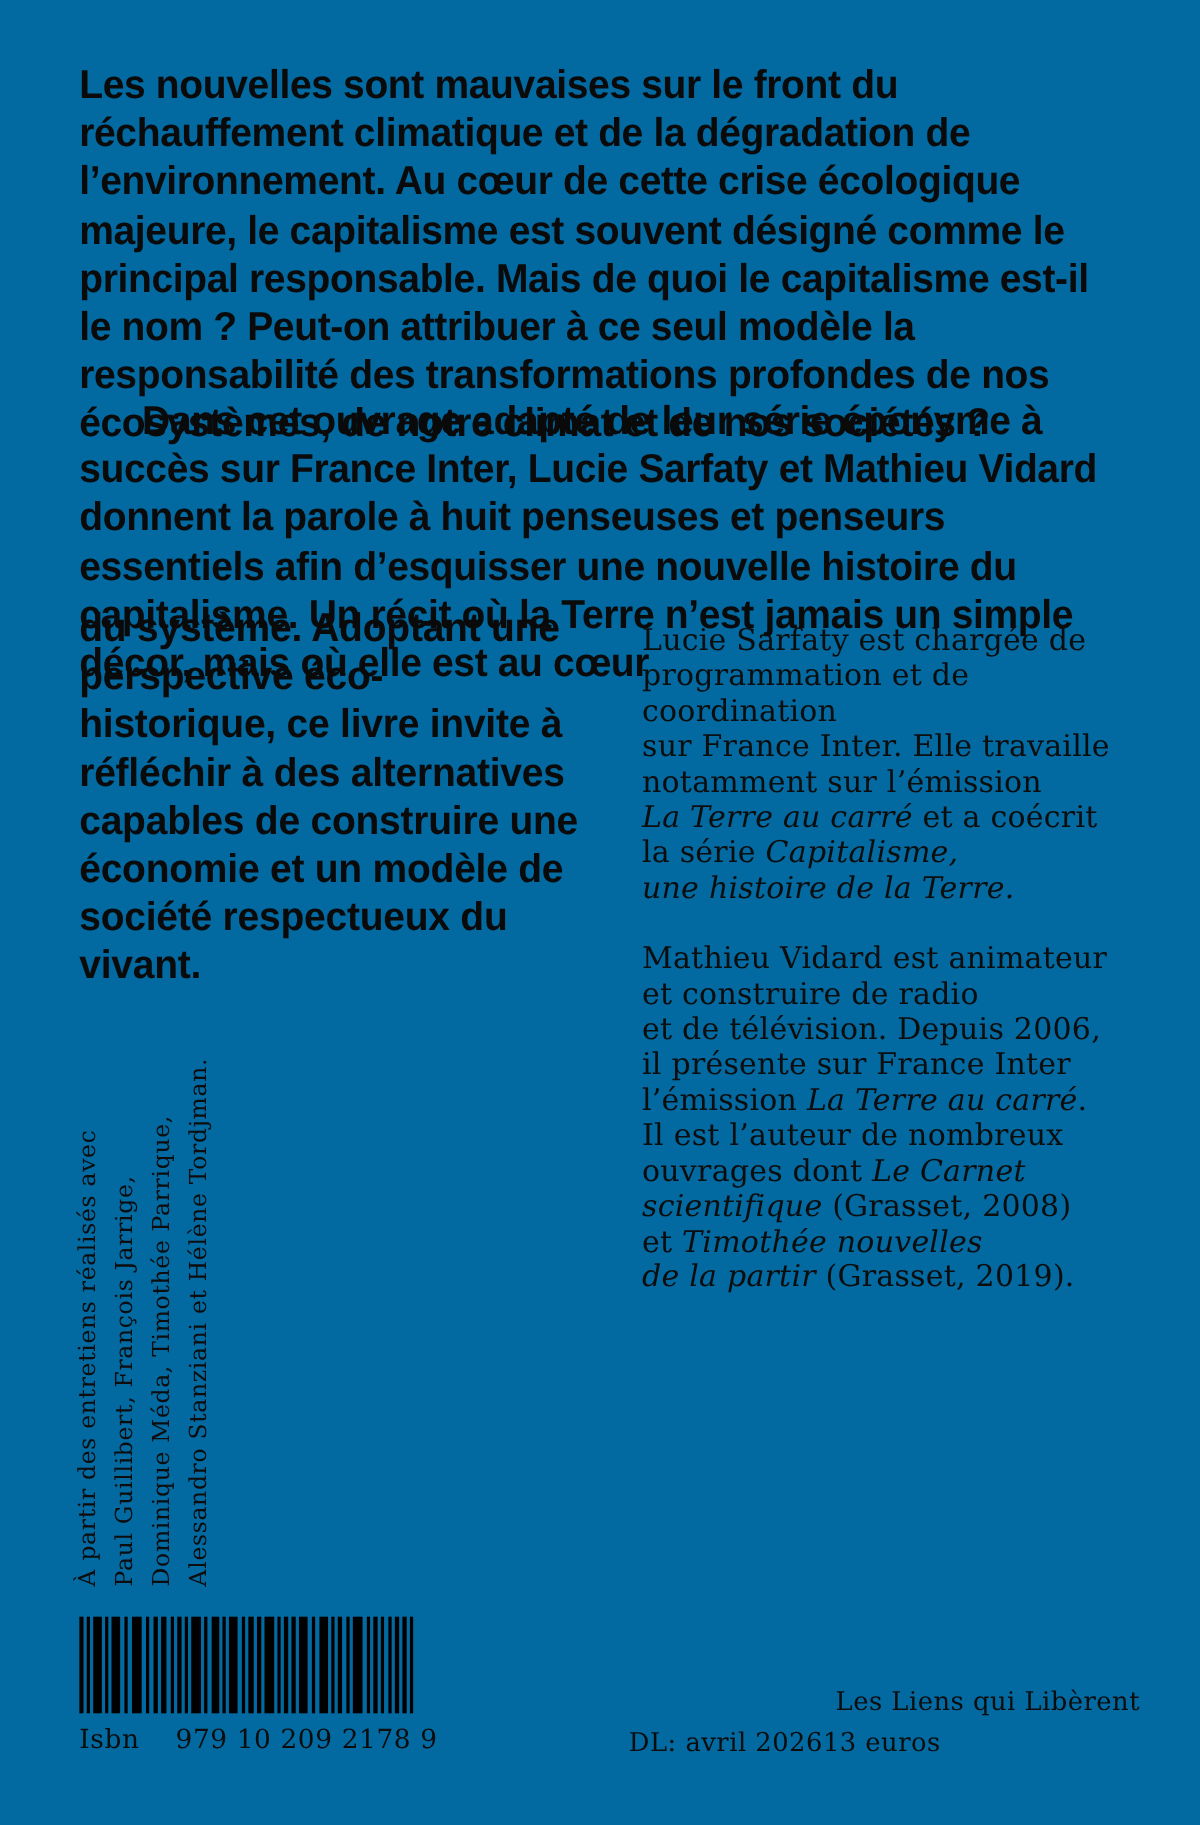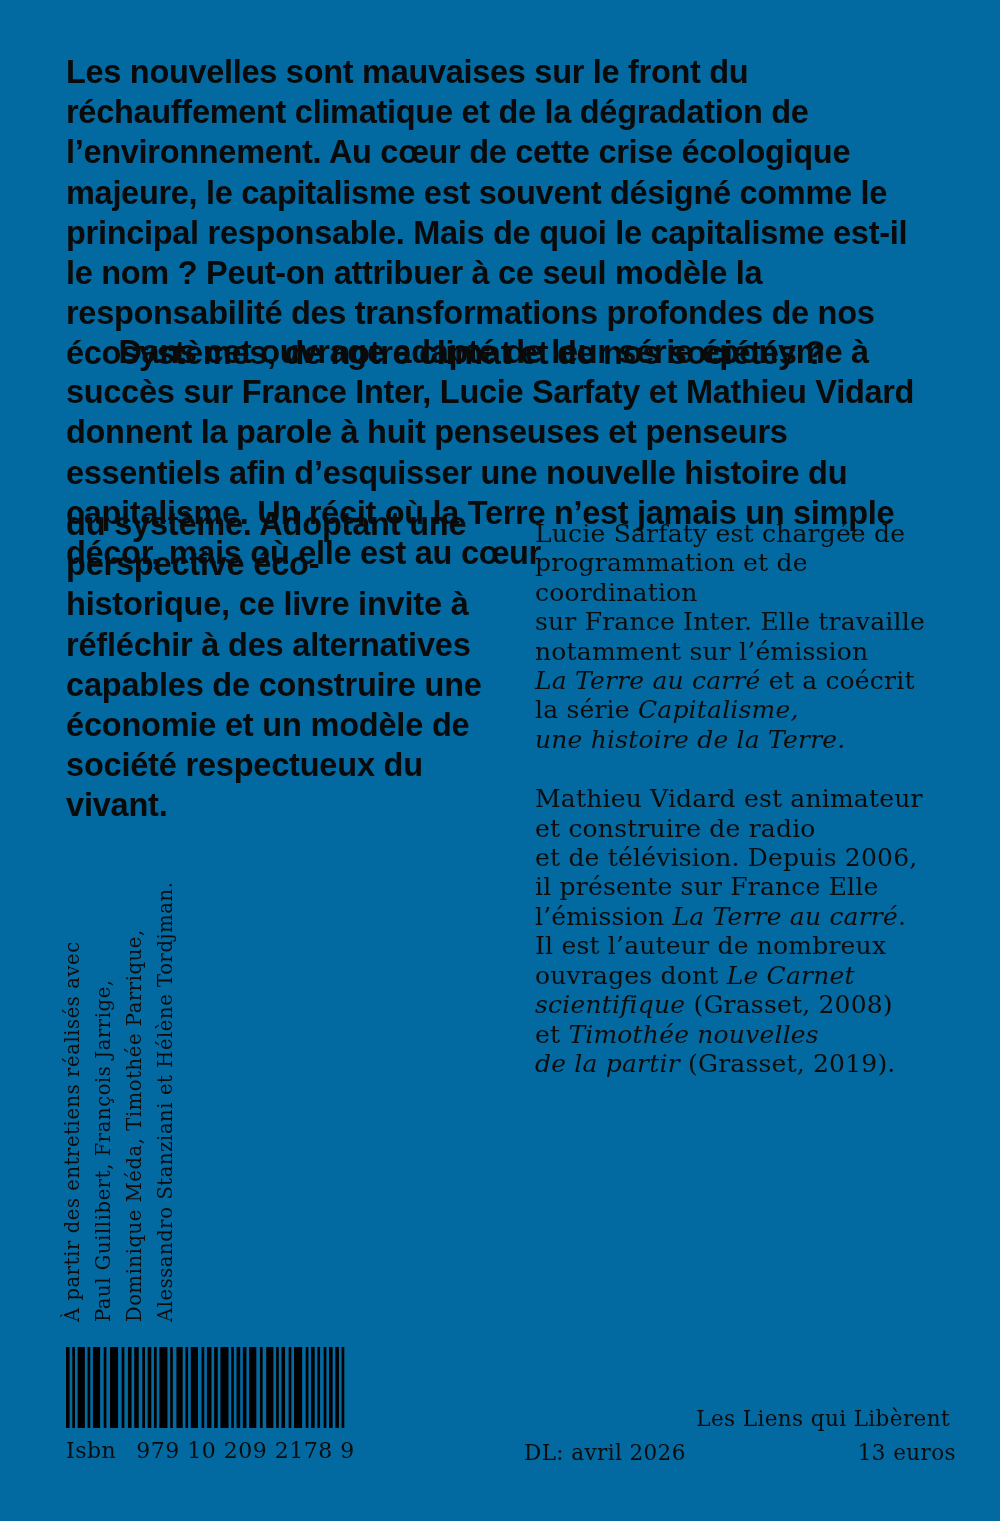--- a/index.html
+++ b/index.html
@@ -106,21 +106,21 @@
   .isbn-line {
     position: absolute;
     left: 66px;
     top: 1438px;
     width: 330px;
     font-family: "DejaVu Serif", "Liberation Serif", serif;
     font-size: 22px;
     line-height: 26px;
     color: #0d0d0d;
     display: flex;
-    gap: 20px;
+    gap: 30px;
   }
   .isbn-label { letter-spacing: 0.5px; }
   .isbn-number { letter-spacing: 0.5px; }
 
   
   .publisher-block {
     position: absolute;
     left: 524px;
     top: 1404px;
     width: 432px;
@@ -129,21 +129,20 @@
     line-height: 30px;
     color: #0d0d0d;
     letter-spacing: 0.4px;
   }
   .publisher-name {
     text-align: right;
     padding-right: 6px;
   }
   .publisher-foot {
     display: flex;
-    justify-content: space-between;
     margin-top: 4px;
   }
 </style>
 </head>
 <body>
 
 <div class="cover">
 
   <div class="blurb">Les nouvelles sont mauvaises sur le front du réchauffement climatique et de la dégradation de l’environnement. Au cœur de cette crise écologique majeure, le capitalisme est souvent désigné comme le principal responsable. Mais de quoi le capitalisme est-il le nom ? Peut-on attribuer à ce seul modèle la responsabilité des transformations profondes de nos écosystèmes, de notre climat et de nos sociétés ?</div>
 
@@ -157,21 +156,21 @@
 <span>programmation et de coordination</span>
 <span>sur France Inter. Elle travaille</span>
 <span>notamment sur l’émission</span>
 <i>La Terre au carré</i><span> et a coécrit</span>
 <span>la série </span><i>Capitalisme,</i>
 <i>une histoire de la Terre.</i></div>
 
     <div class="bio"><span>Mathieu Vidard est animateur</span>
 <span>et construire de radio</span>
 <span>et de télévision. Depuis 2006,</span>
-<span>il présente sur France Elle</span>
+<span>il présente sur France Inter</span>
 <span>l’émission </span><i>La Terre au carré</i><span>.</span>
 <span>Il est l’auteur de nombreux</span>
 <span>ouvrages dont </span><i>Le Carnet</i>
 <i>scientifique</i><span> (Grasset, 2008)</span>
 <span>et </span><i>Timothée nouvelles</i>
 <i>de la partir</i><span> (Grasset, 2019).</span></div>
 
   </div>
 
   <div class="credits"><span>À partir des entretiens réalisés avec</span>

